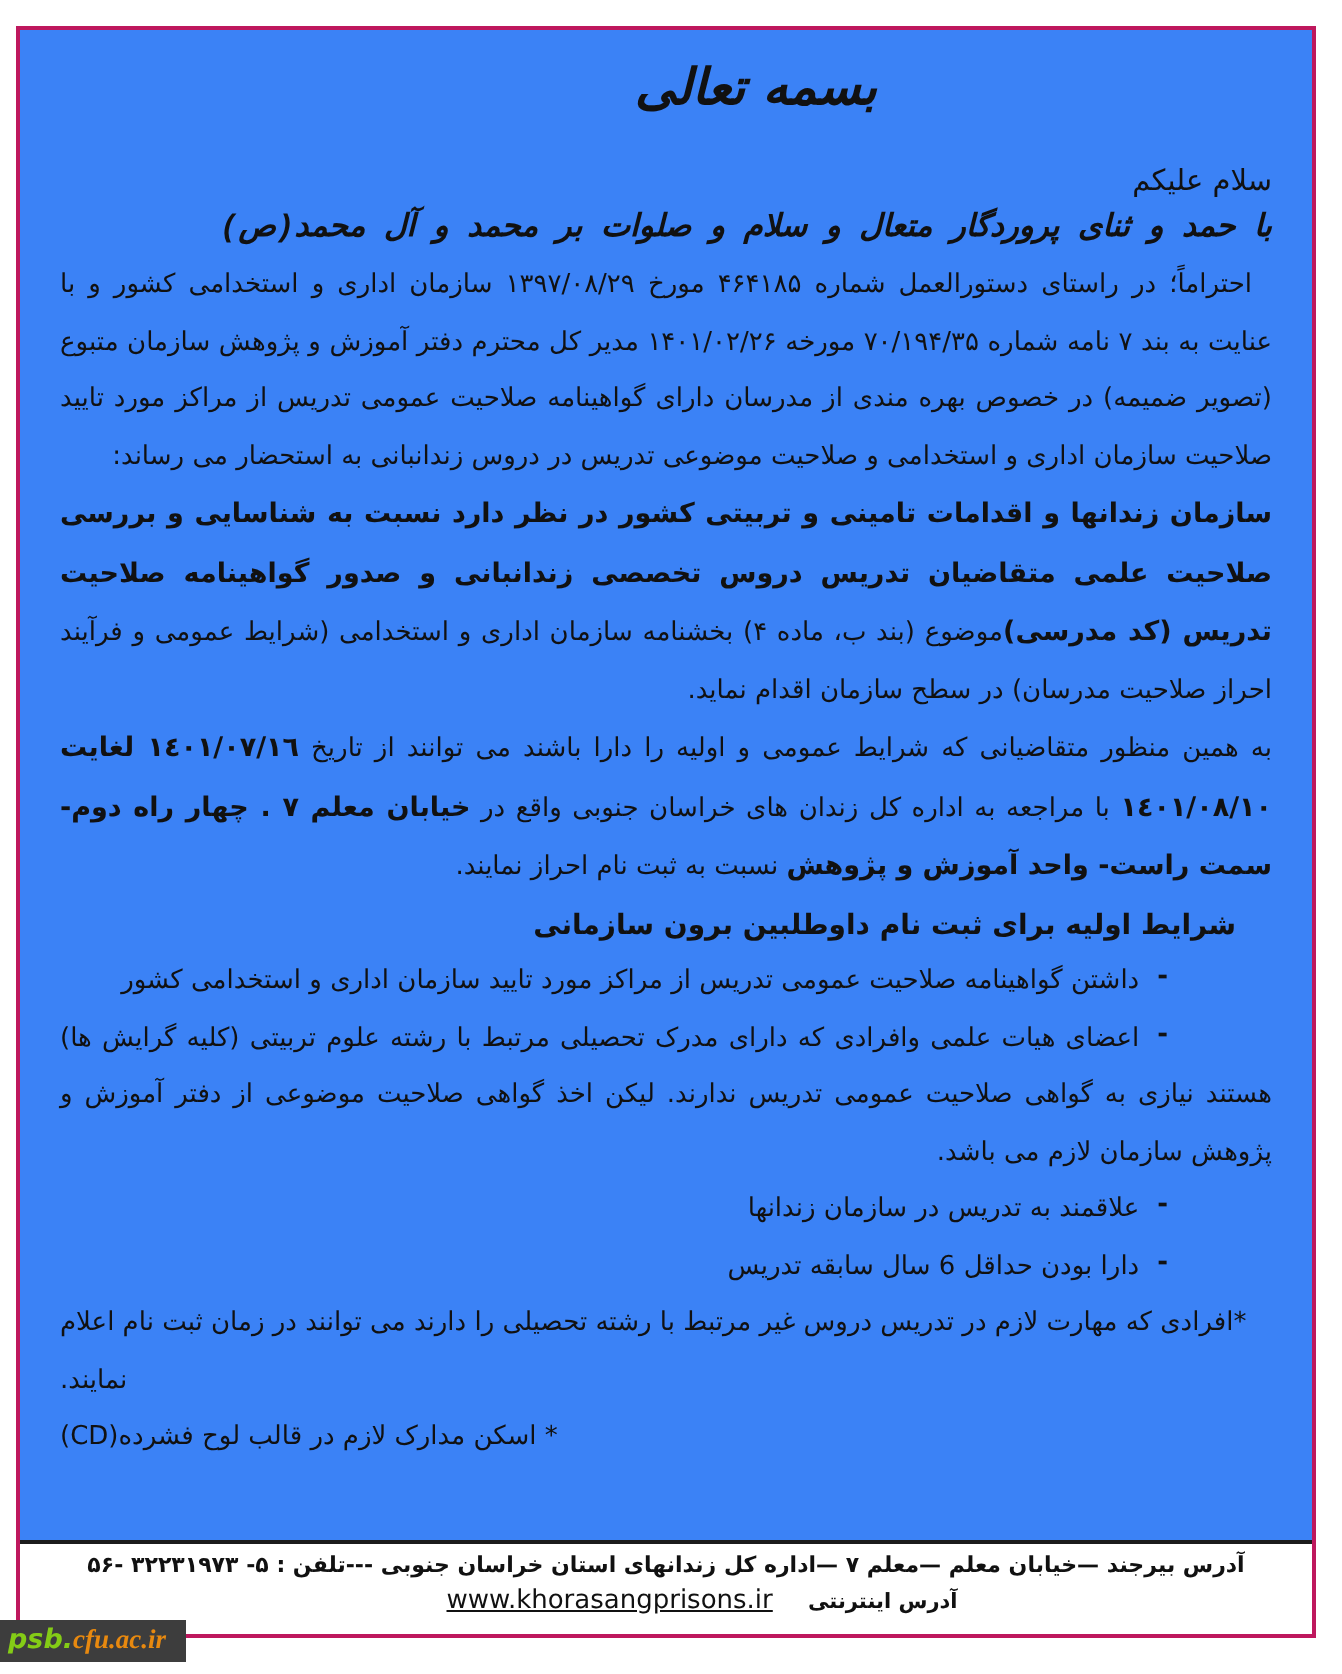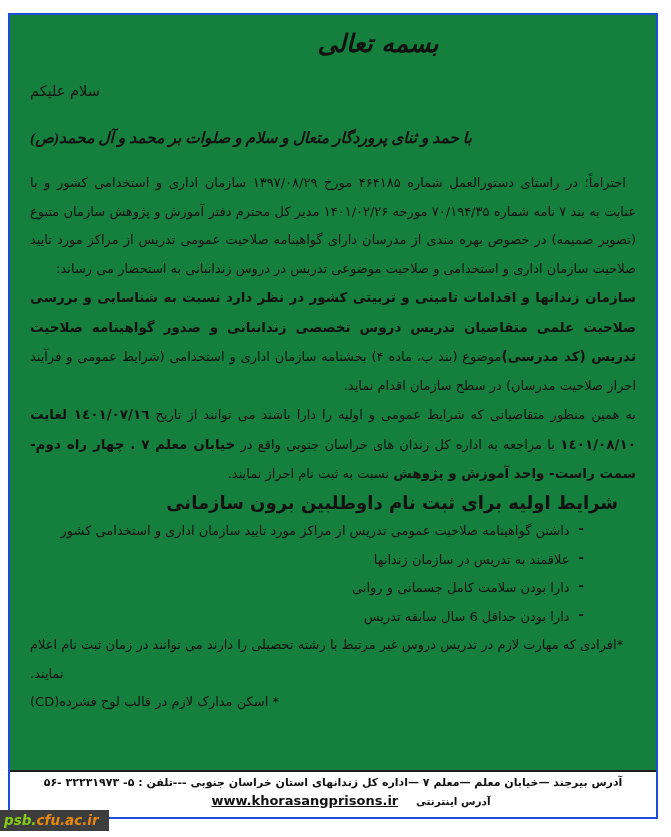--- a/index.html
+++ b/index.html
@@ -2,65 +2,65 @@
 <html lang="fa"><head>
 <meta charset="utf-8">
 <style>
   html,body{margin:0;padding:0;}
   body{
     width:671px;height:837px;position:relative;background:#ffffff;
     font-family:"DejaVu Sans",sans-serif;color:#111;overflow:hidden;
   }
   .frame{
     position:absolute;left:8px;top:13px;width:650px;height:806px;
-    border:2px solid #1d4ed8;box-sizing:border-box;background:#15803d;
+    border:2px solid #be185d;box-sizing:border-box;background:#3b82f6;
   }
   .content{
     position:absolute;left:0;top:0;right:0;bottom:0;
     padding:0 20px;direction:rtl;box-sizing:border-box;
   }
   .bismillah{
     margin-top:14px;height:52px;text-align:center;
     font-family:"DejaVu Serif",serif;font-style:italic;font-weight:bold;
     font-size:25px;transform:translateX(45px);letter-spacing:-1px;
   }
-  .salam{font-size:14.5px;text-align:left;line-height:20px;}
+  .salam{font-size:14.5px;text-align:right;line-height:20px;}
   .praise{
-    margin-top:24px;font-family:Liberation Serif, serif;font-style:italic;
-    font-weight:bold;font-size:15.5px;text-align:left;line-height:26px;
+    margin-top:0;font-family:Liberation Mono, monospace;font-style:italic;
+    font-weight:bold;font-size:15.5px;text-align:right;line-height:26px;
   }
   .bodytext{
-    margin-top:18px;font-size:13px;line-height:28.5px;text-align:justify;
+    margin-top:2px;font-size:13px;line-height:28.5px;text-align:justify;
   }
   .bodytext p{margin:0;}
   p.p1{text-indent:10px;}
   .b{font-weight:bold;font-size:13.5px;}
-  .req-heading{font-weight:bold;font-size:18px;margin:0;padding-right:18px;text-align:right;}
+  .req-heading{font-weight:bold;font-size:14px;margin:0;padding-right:18px;text-align:right;}
   .bullet{margin:0;text-indent:26px;}
   .bullet .marker{display:inline-block;margin-left:9px;font-weight:bold;transform:translateY(-2px);}
   .note{margin:0;text-align:left;}
   .footer{
     position:absolute;left:0;right:0;bottom:0;height:45px;
     border-top:2px solid #1c1c1c;text-align:center;direction:rtl;
     background:#fff;
   }
   .footer .addr{font-size:11px;font-weight:bold;line-height:17px;padding-top:2px;}
   .footer .webline{font-size:10.5px;font-weight:bold;line-height:20px;}
   .footer .weblabel{margin-left:14px;text-align:right;}
   .footer .url{
     direction:ltr;display:inline-block;font-family:"DejaVu Sans",sans-serif;
-    font-weight:bold;font-size:13px;text-decoration:underline;color:#111;margin-left:36px;
+    font-weight:normal;font-size:13px;text-decoration:underline;color:#111;margin-left:36px;
   }
   .watermark{
     position:absolute;left:0;top:810px;z-index:5;background:#3d3d3d;
     padding:2px 10px 3px 4px;font-style:italic;font-weight:bold;font-size:13.5px;
     font-family:"DejaVu Sans",sans-serif;letter-spacing:0px;
   }
   .watermark .w1{color:#84cc16;}
-  .watermark .w2{color:#e8890f;}
+  .watermark .w2{color:#e8890f;font-family:Liberation Serif, serif;}
 </style>
 </head>
 <body>
 
 <div class="frame">
   <div class="content">
 
     <div class="bismillah">بسمه تعالی</div>
 
     <div class="salam">سلام علیکم</div>
@@ -71,22 +71,22 @@
       <p class="p1">احتراماً؛ در راستای دستورالعمل شماره ۴۶۴۱۸۵ مورخ ۱۳۹۷/۰۸/۲۹ سازمان اداری و استخدامی کشور و با عنایت به بند ۷ نامه شماره ۷۰/۱۹۴/۳۵ مورخه ۱۴۰۱/۰۲/۲۶ مدیر کل محترم دفتر آموزش و پژوهش سازمان متبوع (تصویر ضمیمه) در خصوص بهره مندی از مدرسان دارای گواهینامه صلاحیت عمومی تدریس از مراکز مورد تایید صلاحیت سازمان اداری و استخدامی و صلاحیت موضوعی تدریس در دروس زندانبانی به استحضار می رساند:</p>
 
       <p><span class="b">سازمان زندانها و اقدامات تامینی و تربیتی کشور در نظر دارد نسبت به شناسایی و بررسی صلاحیت علمی متقاضیان تدریس دروس تخصصی زندانبانی و صدور گواهینامه صلاحیت تدریس (کد مدرسی)</span><span>موضوع (بند ب، ماده ۴) بخشنامه سازمان اداری و استخدامی (شرایط عمومی و فرآیند احراز صلاحیت مدرسان) در سطح سازمان اقدام نماید.</span></p>
 
       <p><span>به همین منظور متقاضیانی که شرایط عمومی و اولیه را دارا باشند می توانند از تاریخ </span><span class="b">١٤٠١/٠٧/١٦ لغایت ١٤٠١/٠٨/١٠</span><span> با مراجعه به اداره کل زندان های خراسان جنوبی واقع در </span><span class="b">خیابان معلم ۷ . چهار راه دوم-سمت راست- واحد آموزش و پژوهش</span><span> نسبت به ثبت نام احراز نمایند.</span></p>
 
       <p class="req-heading">شرایط اولیه برای ثبت نام داوطلبین برون سازمانی</p>
 
       <div>
         <p class="bullet"><span class="marker">-</span><span>داشتن گواهینامه صلاحیت عمومی تدریس از مراکز مورد تایید سازمان اداری و استخدامی کشور</span></p>
+        <p class="bullet"><span class="marker">-</span><span>اعضای هیات علمی وافرادی که دارای مدرک تحصیلی مرتبط با رشته علوم تربیتی (کلیه گرایش ها) هستند نیازی به گواهی صلاحیت عمومی تدریس ندارند. لیکن اخذ گواهی صلاحیت موضوعی از دفتر آموزش و پژوهش سازمان لازم می باشد.</span></p>
         <p class="bullet"><span class="marker">-</span><span>علاقمند به تدریس در سازمان زندانها</span></p>
-        <p class="bullet"><span class="marker">-</span><span>دارا بودن سلامت کامل جسمانی و روانی</span></p>
         <p class="bullet"><span class="marker">-</span><span>دارا بودن حداقل 6 سال سابقه تدریس</span></p>
       </div>
 
       <p class="note">*افرادی که مهارت لازم در تدریس دروس غیر مرتبط با رشته تحصیلی را دارند می توانند در زمان ثبت نام اعلام نمایند.</p>
       <p class="note">* اسکن مدارک لازم در قالب لوح فشرده(CD)</p>
     </div>
 
     <div class="footer">
       <div class="addr">آدرس بیرجند —خیابان معلم —معلم ۷ —اداره کل زندانهای استان خراسان جنوبی ---تلفن : ۵- ۳۲۲۳۱۹۷۳ -۵۶</div>
       <div class="webline">

